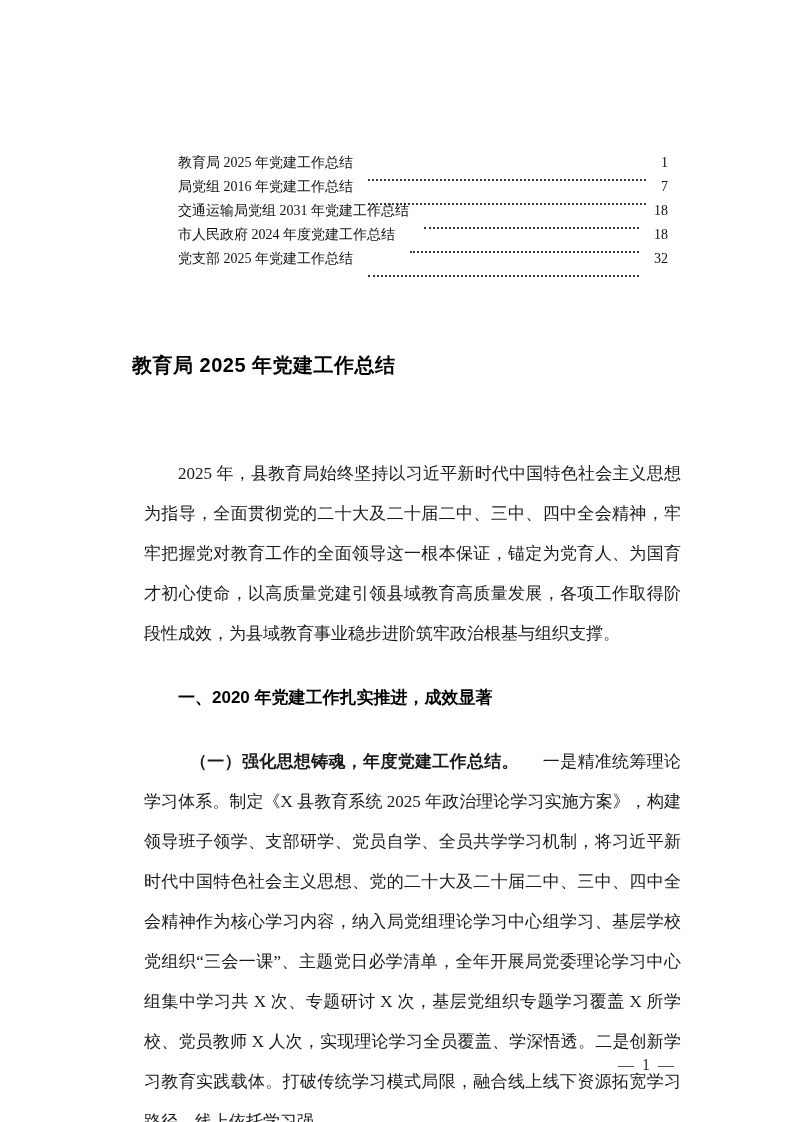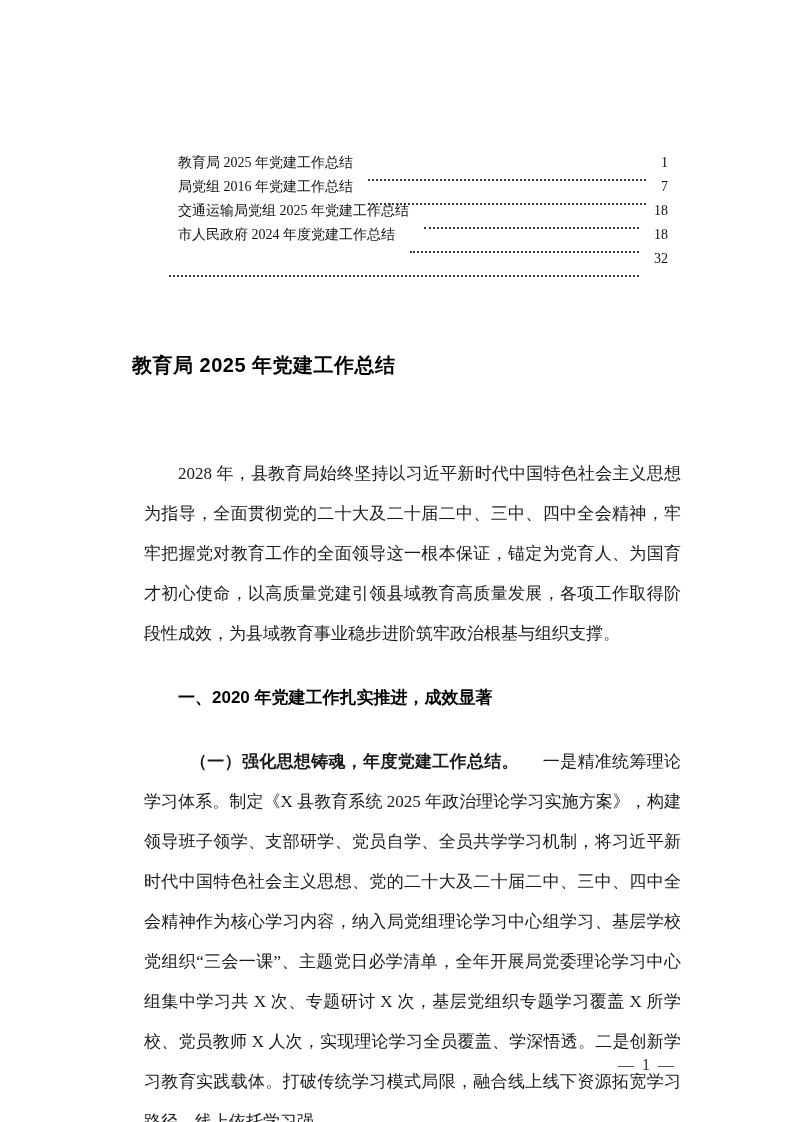--- a/index.html
+++ b/index.html
@@ -113,38 +113,39 @@
       <span class="toc-label">教育局 2025 年党建工作总结</span>
       <span class="toc-leader"></span>
       <span class="toc-page">1</span>
     </div>
     <div class="toc-entry">
       <span class="toc-label">局党组 2016 年党建工作总结</span>
       <span class="toc-leader"></span>
       <span class="toc-page">7</span>
     </div>
     <div class="toc-entry">
-      <span class="toc-label">交通运输局党组 2025 年党建工作总结</span>
+      <span class="toc-label">交通运输局党组 2031 年党建工作总结</span>
       <span class="toc-leader"></span>
       <span class="toc-page">18</span>
     </div>
     <div class="toc-entry">
       <span class="toc-label">市人民政府 2024 年度党建工作总结</span>
       <span class="toc-leader"></span>
       <span class="toc-page">18</span>
     </div>
     <div class="toc-entry">
+      <span class="toc-label">党支部 2025 年党建工作总结</span>
       <span class="toc-leader"></span>
       <span class="toc-page">32</span>
     </div>
   </nav>
 
   <h1 class="doc-title">教育局 2025 年党建工作总结</h1>
 
   <main class="body-text">
-    <p class="para-kai">2028 年，县教育局始终坚持以习近平新时代中国特色社会主义思想为指导，全面贯彻党的二十大及二十届二中、三中、四中全会精神，牢牢把握党对教育工作的全面领导这一根本保证，锚定为党育人、为国育才初心使命，以高质量党建引领县域教育高质量发展，各项工作取得阶段性成效，为县域教育事业稳步进阶筑牢政治根基与组织支撑。</p>
+    <p class="para-kai">2025 年，县教育局始终坚持以习近平新时代中国特色社会主义思想为指导，全面贯彻党的二十大及二十届二中、三中、四中全会精神，牢牢把握党对教育工作的全面领导这一根本保证，锚定为党育人、为国育才初心使命，以高质量党建引领县域教育高质量发展，各项工作取得阶段性成效，为县域教育事业稳步进阶筑牢政治根基与组织支撑。</p>
     <p class="section-heading">一、2020 年党建工作扎实推进，成效显著</p>
     <p class="para-kai"><span class="lead-bold">（一）强化思想铸魂，年度党建工作总结。</span><span>一是精准统筹理论学习体系。制定《X 县教育系统 2025 年政治理论学习实施方案》，构建领导班子领学、支部研学、党员自学、全员共学学习机制，将习近平新时代中国特色社会主义思想、党的二十大及二十届二中、三中、四中全会精神作为核心学习内容，纳入局党组理论学习中心组学习、基层学校党组织“三会一课”、主题党日必学清单，全年开展局党委理论学习中心组集中学习共 X 次、专题研讨 X 次，基层党组织专题学习覆盖 X 所学校、党员教师 X 人次，实现理论学习全员覆盖、学深悟透。二是创新学习教育实践载体。打破传统学习模式局限，融合线上线下资源拓宽学习路径。线上依托学习强</span></p>
   </main>
 
   <div class="footer-page">— 1 —</div>
 
 </div>
 
 </body></html>

